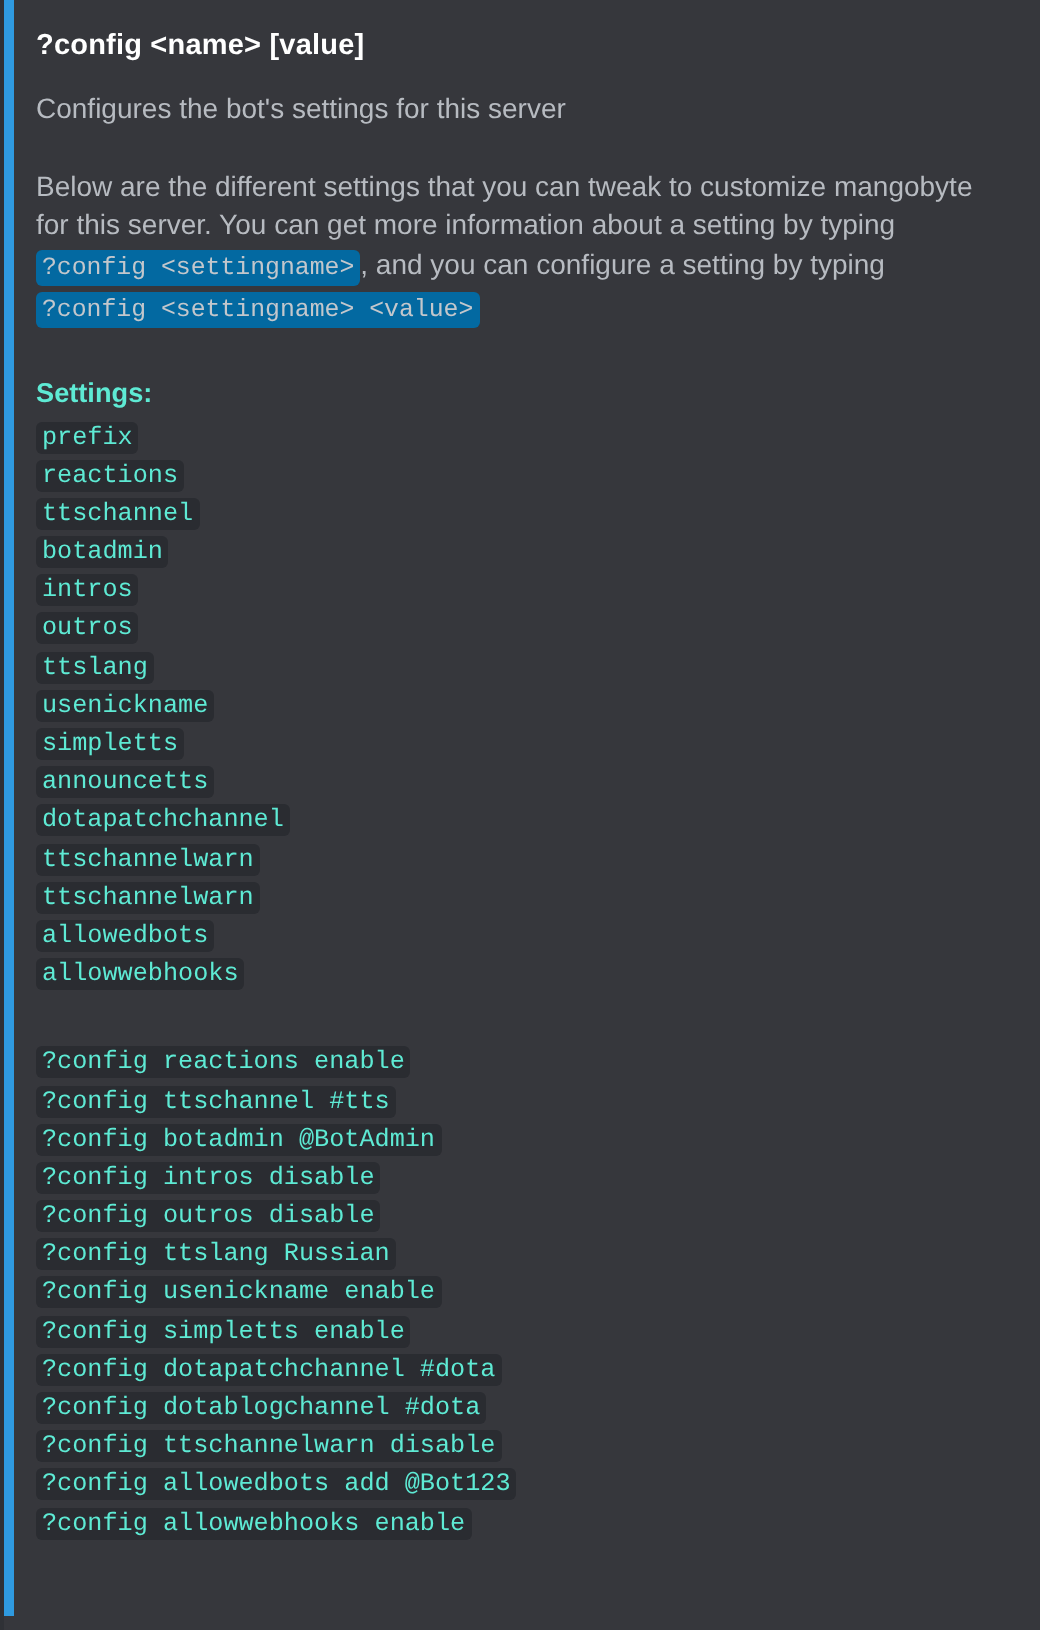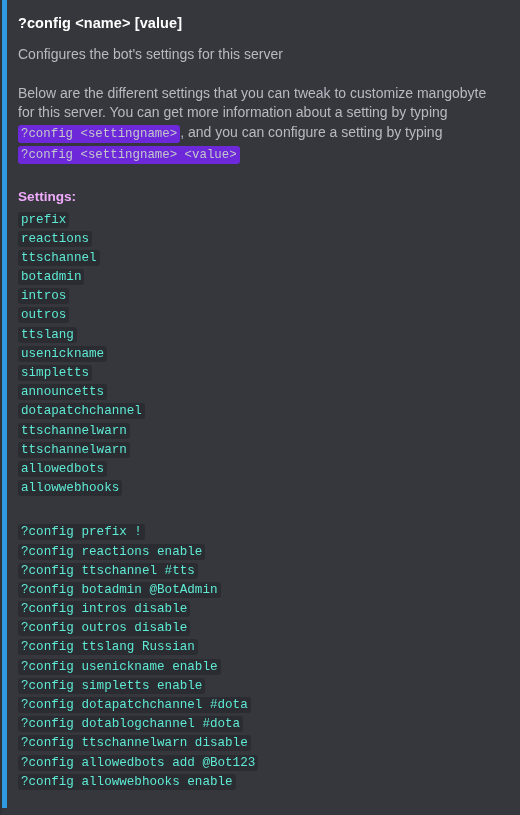--- a/index.html
+++ b/index.html
@@ -67,36 +67,36 @@
   }
   .embed-desc p {
     margin: 0;
   }
   .embed-desc p + p {
     margin-top: 19px;
   }
 
   code.inline {
     font-family: "Liberation Mono", "DejaVu Sans Mono", monospace;
-    background: #6d28d9;
+    background: #0369a1;
     color: #c3c7cc;
     font-size: 12.4px;
     padding: 2px 3px;
     border-radius: 3px;
     white-space: pre;
   }
 
   
   .field {
     margin-top: 19px;
   }
   .field-name {
     font-size: 13.6px;
     font-weight: bold;
-    color: #f0abfc;
+    color: #5eead4;
     line-height: 17px;
     margin-bottom: 3px;
   }
   .code-list {
     display: block;
   }
   .code-line {
     display: block;
     line-height: 19.2px;
     height: 19.2px;
@@ -149,21 +149,20 @@
         <div class="code-line"><span class="chip">dotapatchchannel</span></div>
         <div class="code-line"><span class="chip">ttschannelwarn</span></div>
         <div class="code-line"><span class="chip">ttschannelwarn</span></div>
         <div class="code-line"><span class="chip">allowedbots</span></div>
         <div class="code-line"><span class="chip">allowwebhooks</span></div>
       </div>
     </div>
 
     <div class="field field-examples">
       <div class="code-list">
-        <div class="code-line"><span class="chip">?config prefix !</span></div>
         <div class="code-line"><span class="chip">?config reactions enable</span></div>
         <div class="code-line"><span class="chip">?config ttschannel #tts</span></div>
         <div class="code-line"><span class="chip">?config botadmin @BotAdmin</span></div>
         <div class="code-line"><span class="chip">?config intros disable</span></div>
         <div class="code-line"><span class="chip">?config outros disable</span></div>
         <div class="code-line"><span class="chip">?config ttslang Russian</span></div>
         <div class="code-line"><span class="chip">?config usenickname enable</span></div>
         <div class="code-line"><span class="chip">?config simpletts enable</span></div>
         <div class="code-line"><span class="chip">?config dotapatchchannel #dota</span></div>
         <div class="code-line"><span class="chip">?config dotablogchannel #dota</span></div>

